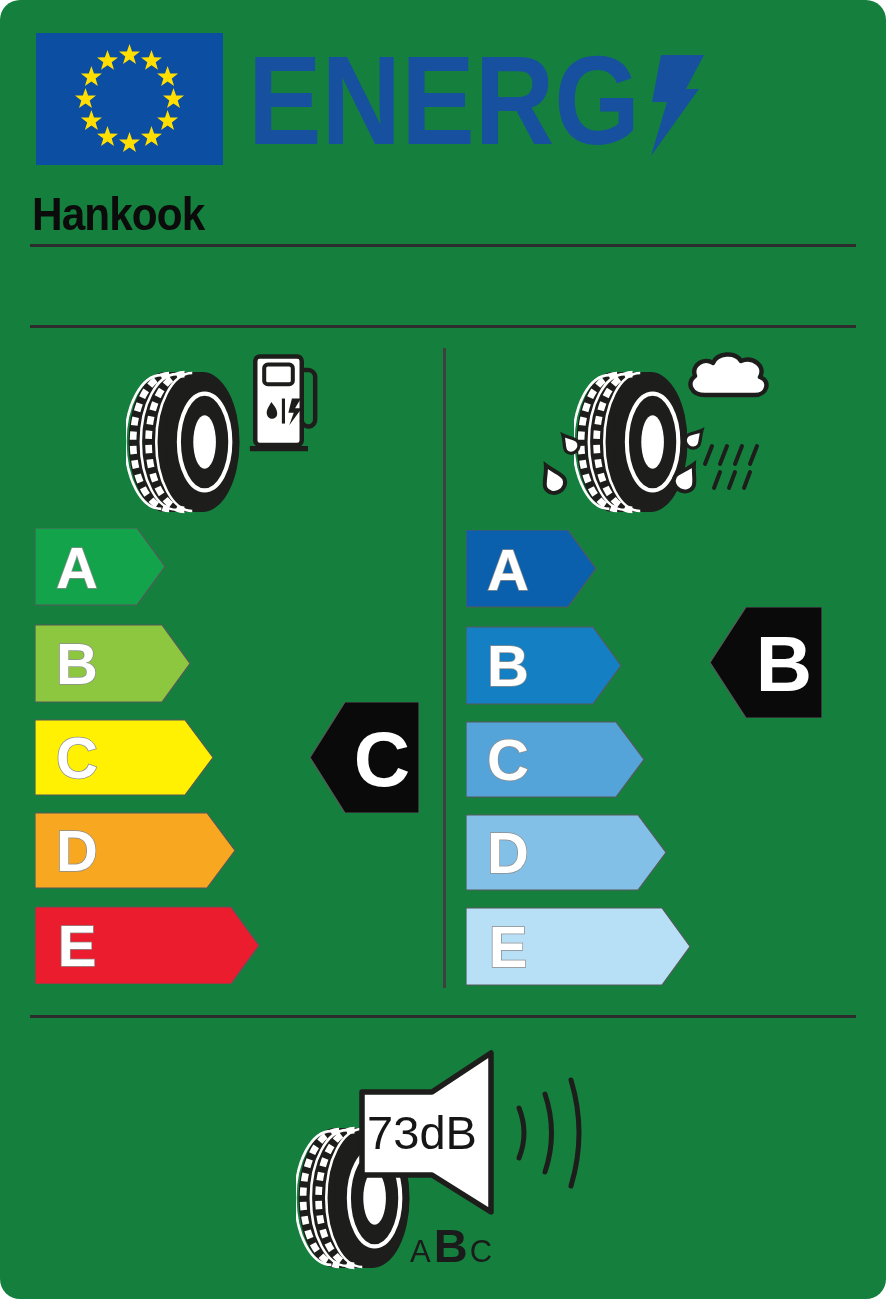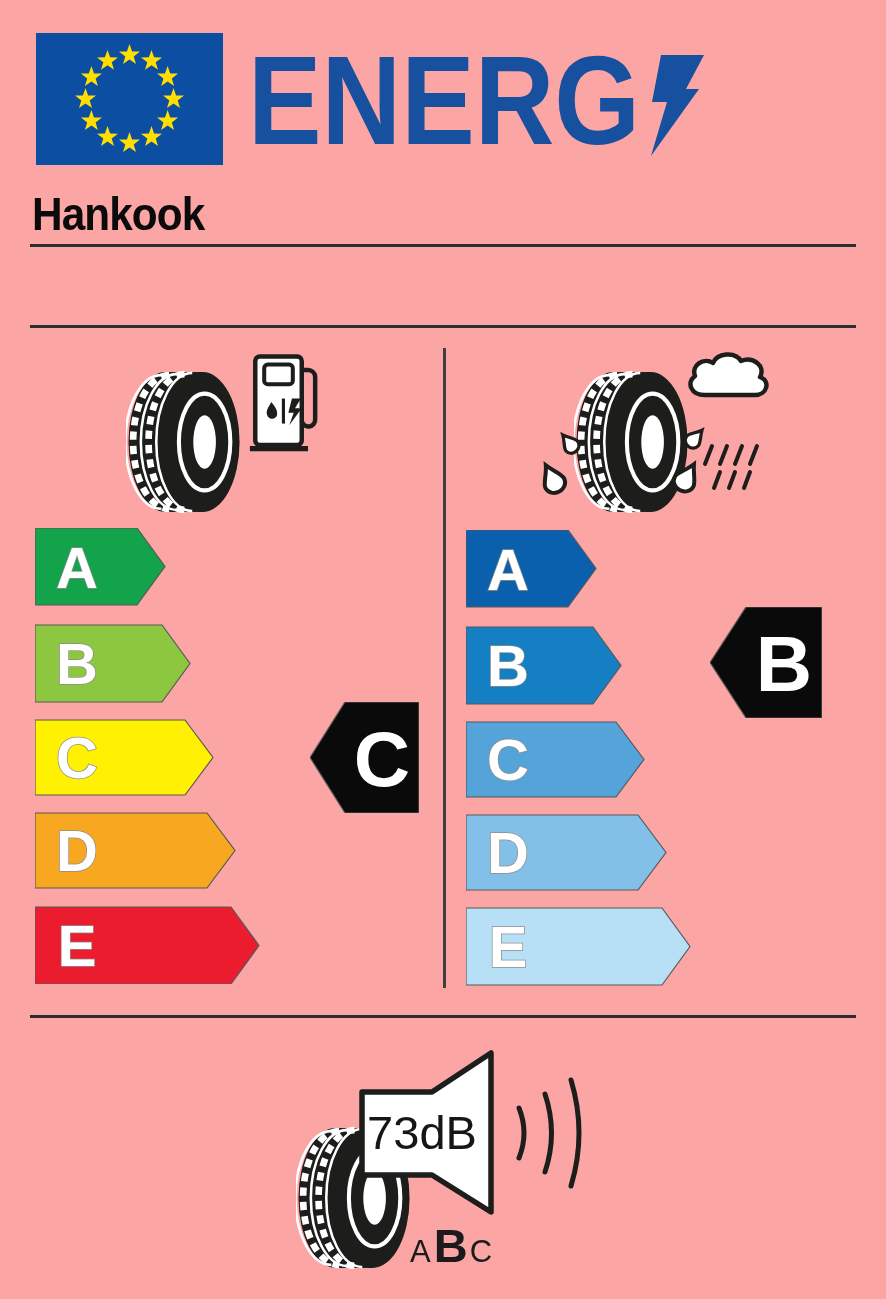--- a/index.html
+++ b/index.html
@@ -1,18 +1,18 @@
 <!DOCTYPE html>
 <html><head>
 <meta charset="utf-8">
 <style>
   html,body{margin:0;padding:0;background:#fff;}
   .label{
-    position:relative;width:886px;height:1299px;background:#fca5a5;
-    font-family:"Liberation Sans",sans-serif;overflow:hidden;color:#111;
+    position:relative;width:886px;height:1299px;background:#15803d;
+    font-family:"Liberation Sans",sans-serif;overflow:hidden;color:#111;border-radius:20px;
   }
   .abs{position:absolute;}
   svg{font-family:inherit;display:block;}
   .hline{position:absolute;left:30px;width:826px;height:3px;background:#2d2d2d;}
   .vdivider{position:absolute;left:443px;top:348px;width:3px;height:640px;background:#3f3f3f;}
   .brand{
     position:absolute;left:32px;top:191px;
     font-weight:bold;font-size:46px;line-height:1;letter-spacing:-1px;
     transform:scaleX(.92);transform-origin:0 0;color:#0b0b0b;
   }

